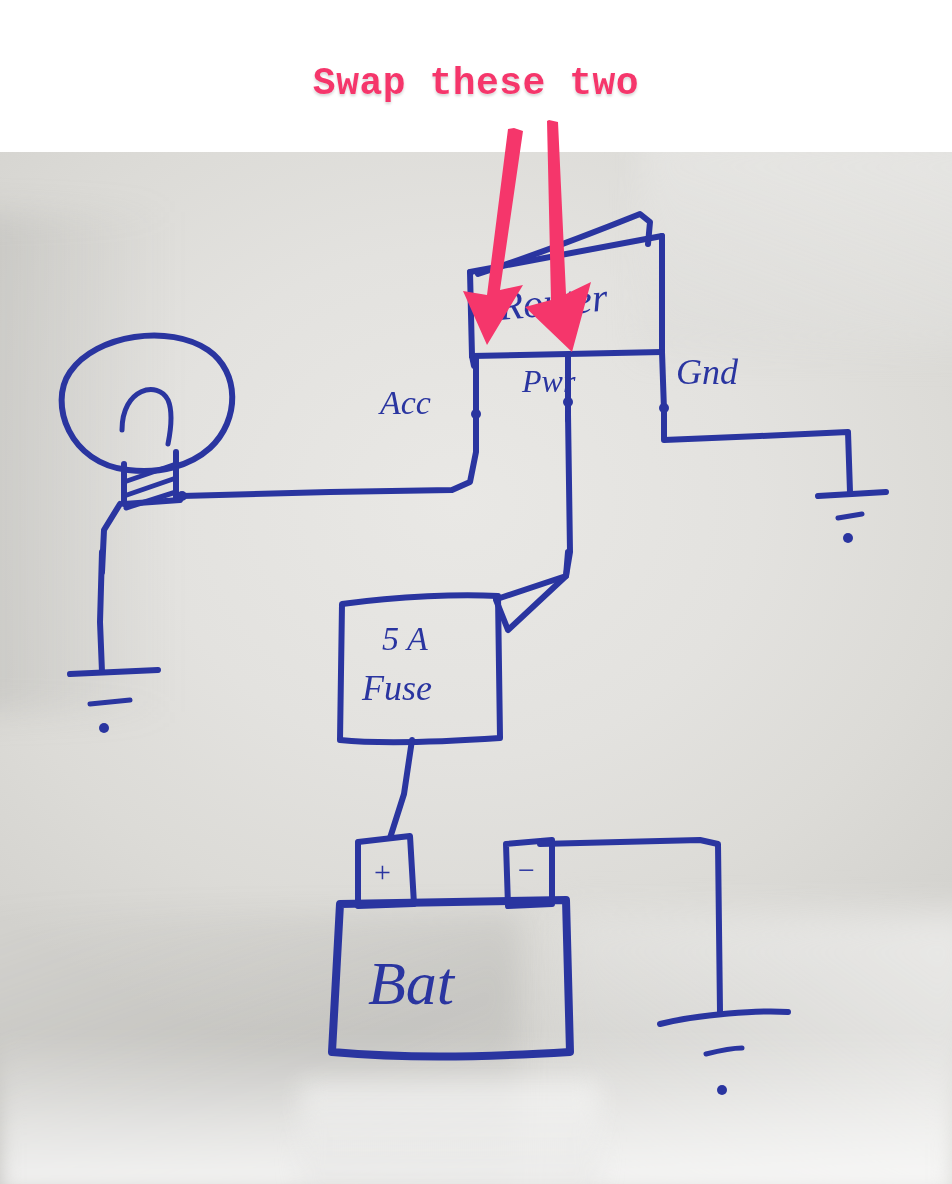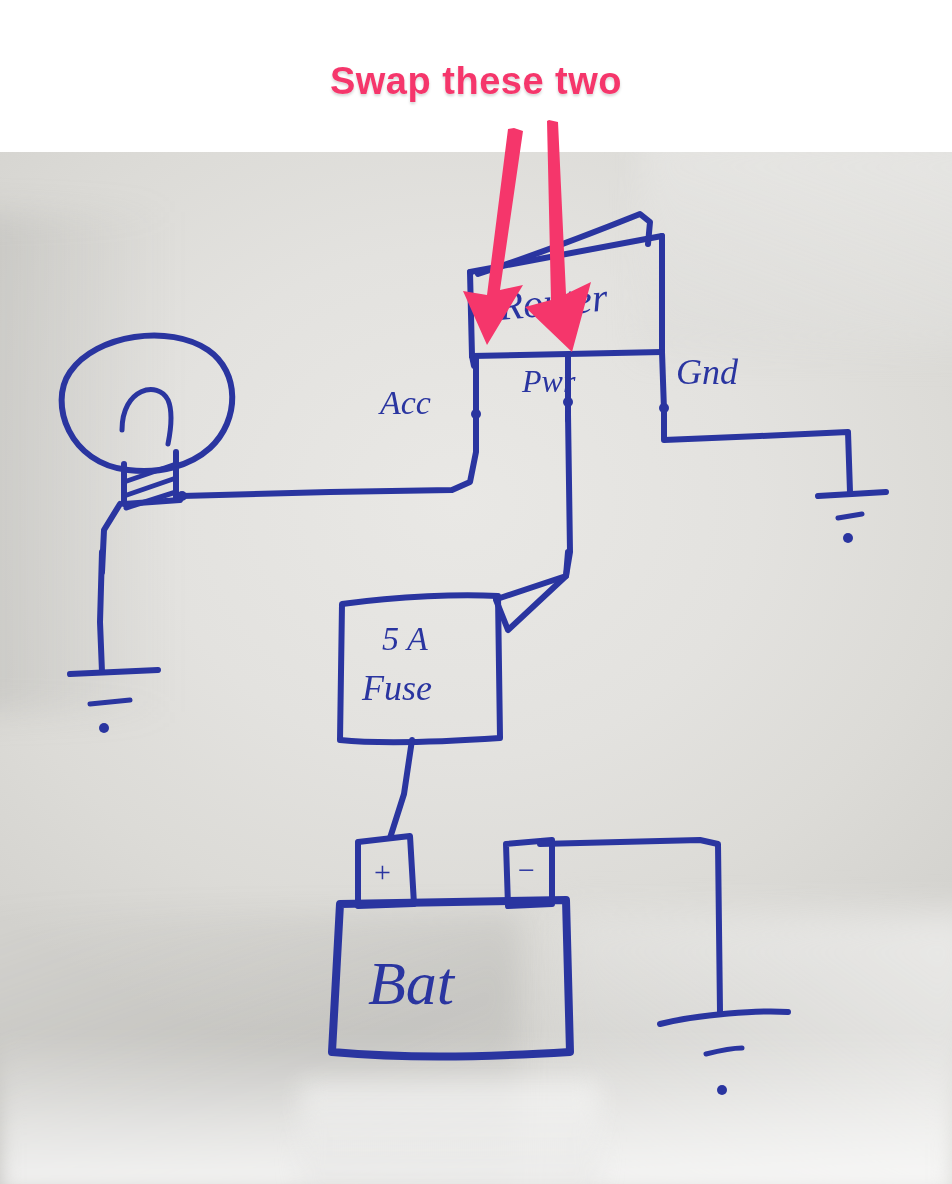--- a/index.html
+++ b/index.html
@@ -114,21 +114,21 @@
   }
   .dot { fill: #2a35a0; stroke: none; }
 </style>
 </head>
 <body>
 
 <div id="page">
 
   <div id="banner"></div>
   <div id="annotation-text">
-    <span class="anno-inner" style="color: rgb(245, 54, 107); -webkit-text-stroke: 5px rgb(255, 255, 255);">Swap these two</span>
+    <span class="anno-inner" style="color: rgb(245, 54, 107); font-family: Liberation Mono, monospace; -webkit-text-stroke: 5px rgb(255, 255, 255);">Swap these two</span>
   </div>
 
   <div id="photo">
     <div class="shade" id="crease-topright"></div>
     <div class="shade" id="crease-left"></div>
     <div class="shade" id="crease-bottom-left"></div>
     <div class="shade" id="crease-diag"></div>
     <div class="shade" id="crease-bottom"></div>
     <div class="shade" id="crease-vert"></div>
 

